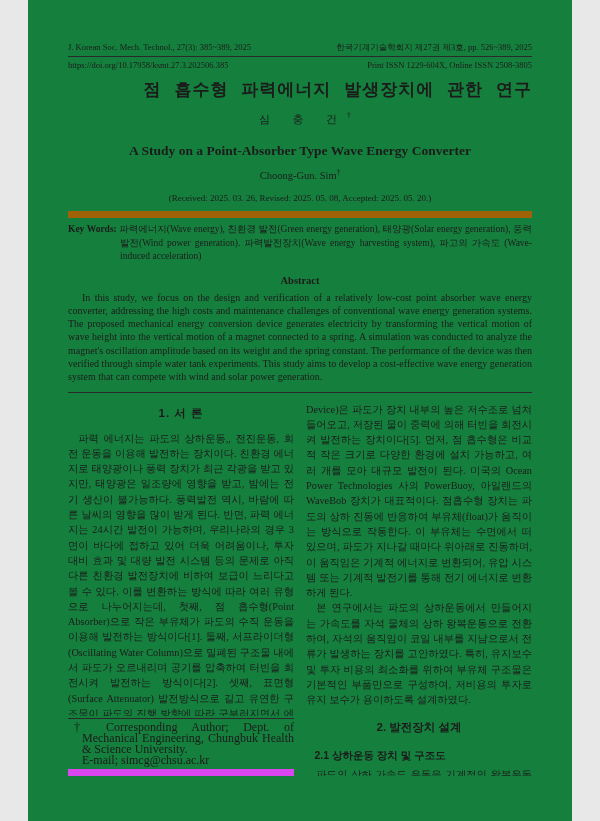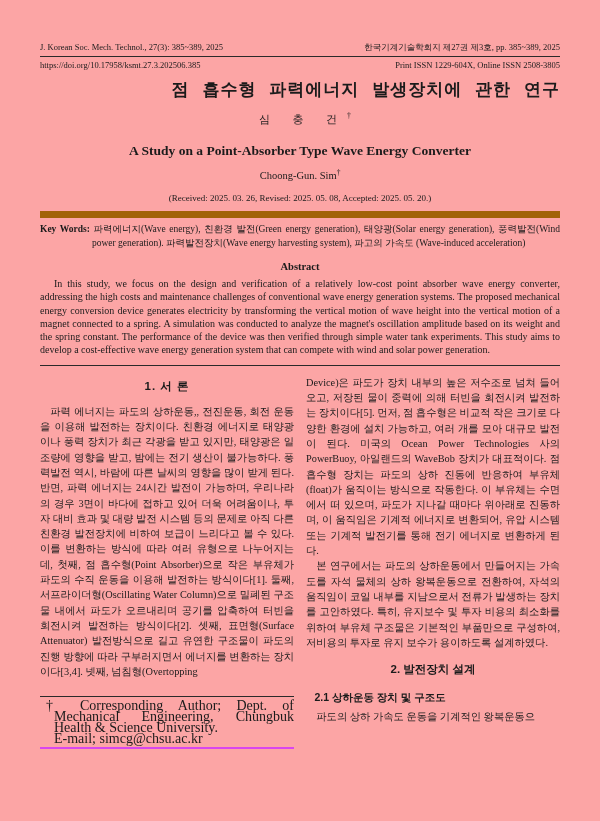--- a/index.html
+++ b/index.html
@@ -1,20 +1,20 @@
 <!DOCTYPE html>
 <html><head>
 <meta charset="utf-8">
 <style>
   html,body{margin:0;padding:0;background:#e8e8e8;}
   .page{
     position:relative;
-    width:600px;height:821px;
+    width:544px;height:821px;
     margin:0 auto;
-    background:#fca5a5;
+    background:#15803d;
     box-sizing:border-box;
     padding:42px 40px 40px 40px;
     font-family:"Liberation Serif","DejaVu Serif",serif;
     color:#1b1b1b;
     overflow:hidden;
   }
   
   .hdr-row{display:flex;justify-content:space-between;font-size:8.5px;line-height:11px;}
   .hdr-top{padding-bottom:3px;border-bottom:1px solid #2a2a2a;}
   .hdr-bot{padding-top:3px;}
@@ -48,34 +48,34 @@
   .sec-h{margin:4px 0 10px 0;text-align:center;font-size:11.5px;font-weight:bold;
          font-family:"Liberation Sans","DejaVu Sans",sans-serif;letter-spacing:1px;}
   .sec-h2{margin:12px 0 10px 0;text-align:center;font-size:11.5px;font-weight:bold;
          font-family:"Liberation Sans","DejaVu Sans",sans-serif;}
   .subsec-h{margin:4px 0 4px 0;font-size:10.5px;font-weight:bold;
          font-family:"Liberation Sans","DejaVu Sans",sans-serif;text-indent:0.8em;}
   .body-p{margin:0;font-size:10.3px;line-height:15.3px;text-align:justify;}
   .indent{text-indent:1em;}
   .grow{flex:1 1 auto;overflow:hidden;}
   
-  .footnote{flex-shrink:0;border-top:1px solid #2a2a2a;border-bottom:2px solid #d946ef;
-            padding:3px 0 3px 6px;margin-top:2px;font-size:14px;line-height:11px;}
+  .footnote{flex-shrink:0;border-top:1px solid #2a2a2a;border-bottom:7px solid #d946ef;
+            padding:3px 0 3px 6px;margin-top:2px;font-size:12px;line-height:11px;}
   .fn-l1{padding-left:8px;text-indent:-8px;margin:0;text-align:justify;}
   .fn-l2{padding-left:8px;margin:0;}
 </style>
 </head>
 <body>
 
 <div class="page">
 
   <div>
     <div class="hdr-row hdr-top">
       <span>J. Korean Soc. Mech. Technol., 27(3): 385~389, 2025</span>
-      <span>한국기계기술학회지 제27권 제3호, pp. 385~389, 2025</span>
+      <span>한국기계기술학회지 제27권 제3호, pp. 526~389, 2025</span>
     </div>
     <div class="hdr-row hdr-bot">
       <span>https://doi.org/10.17958/ksmt.27.3.202506.385</span>
       <span>Print ISSN 1229-604X, Online ISSN 2508-3805</span>
     </div>
   </div>
 
   <h1 class="title-ko">점 흡수형 파력에너지 발생장치에 관한 연구</h1>
   <div class="author-ko"><span class="name">심 충 건</span><sup>†</sup></div>
   <h2 class="title-en">A Study on a Point-Absorber Type Wave Energy Converter</h2>

